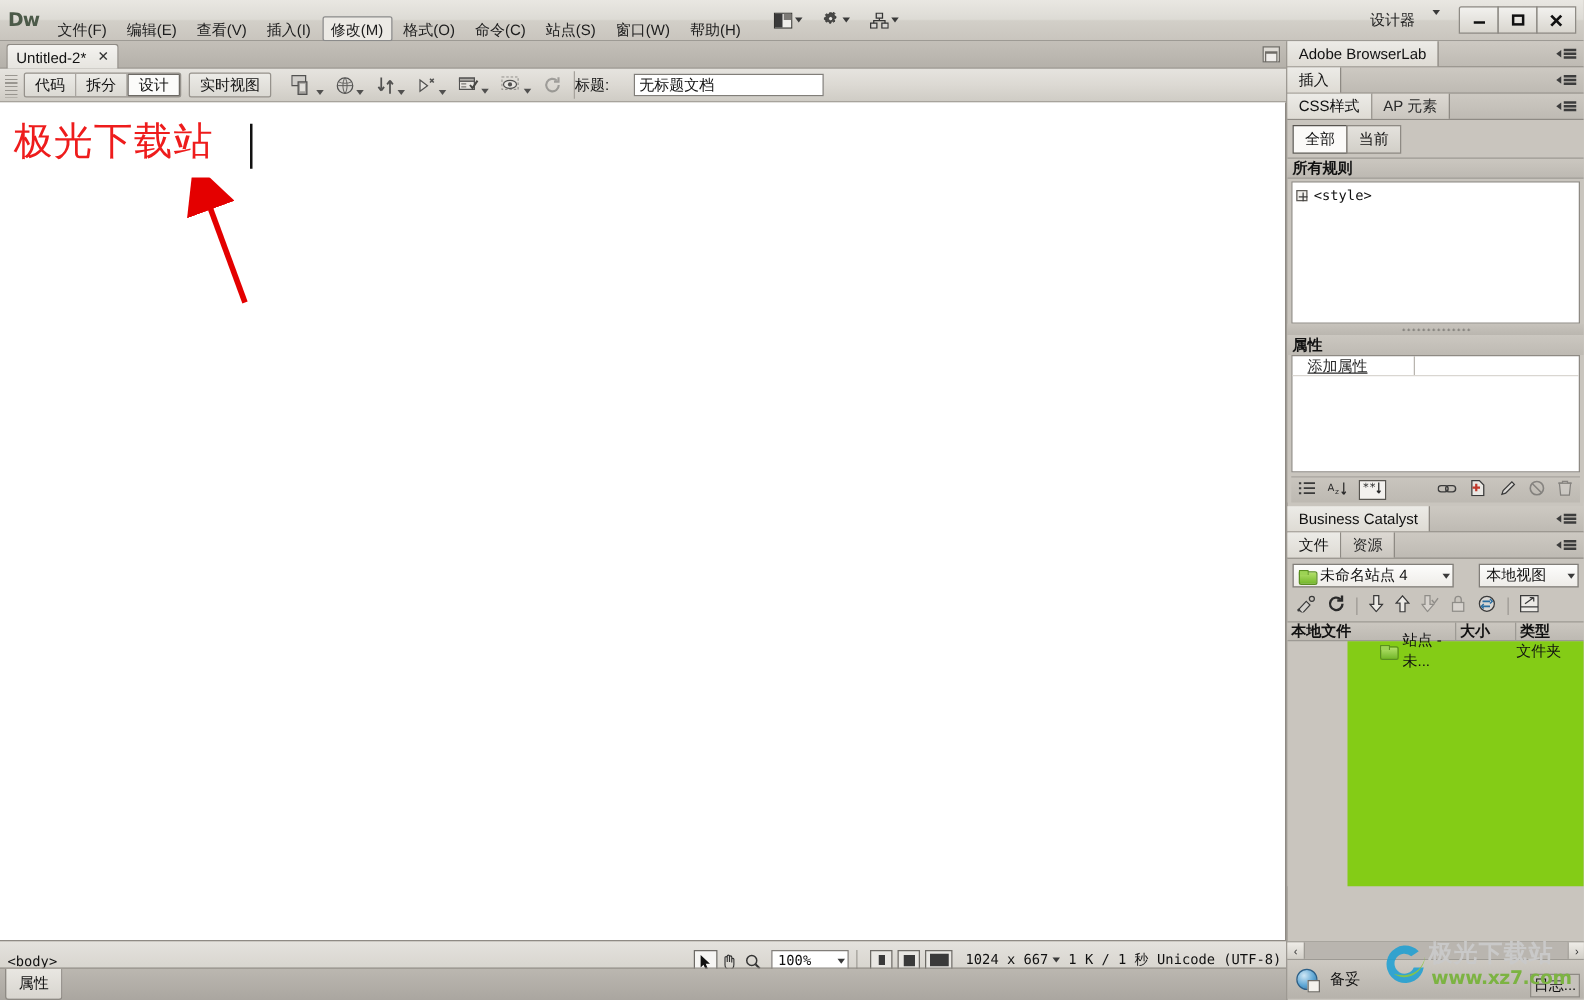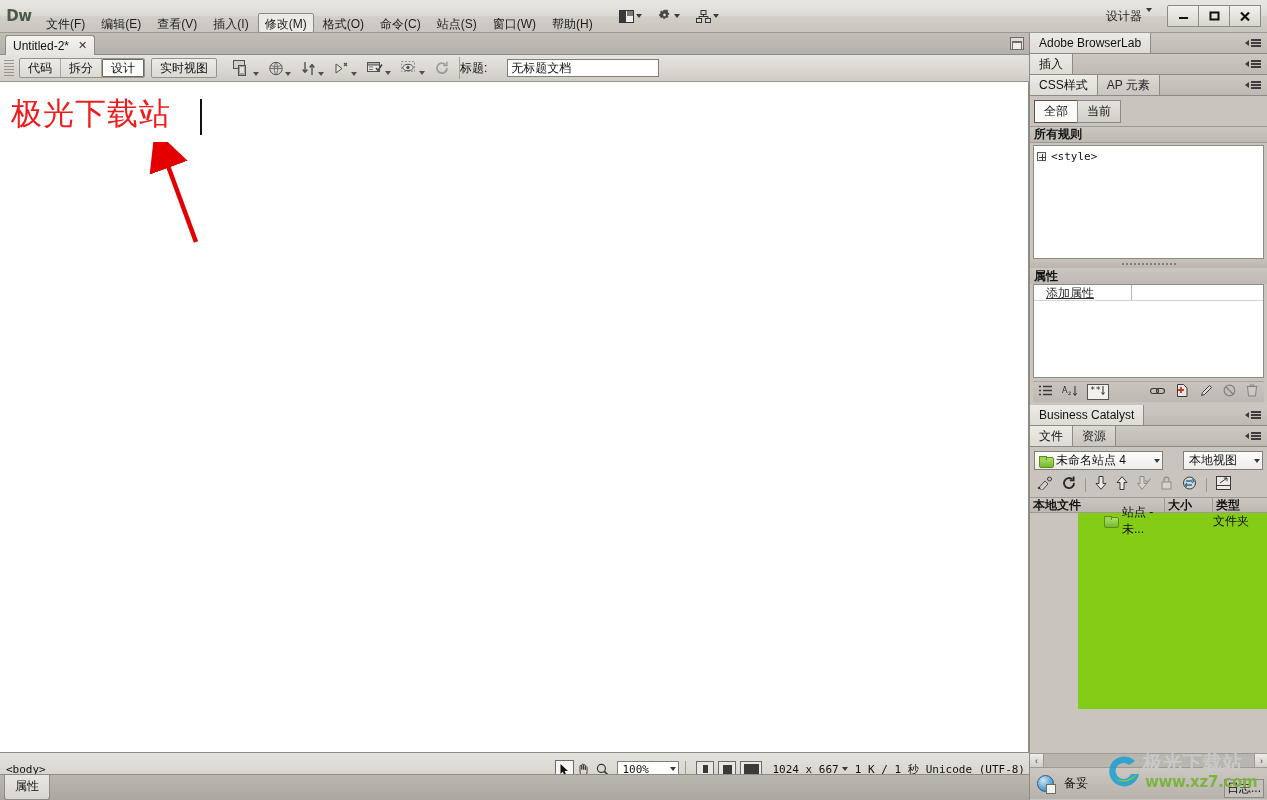--- a/index.html
+++ b/index.html
@@ -31,21 +31,21 @@
     line-height: 18px; height: 20px; white-space: nowrap; cursor: default;
   }
   .menu-item.active {
     border: 1px solid #8b8b8b; background: #eceae5;
     border-radius: 2px; padding: 1px 6px;
   }
   .title-icons { display: flex; align-items: center; margin-left: 18px; gap: 16px; }
   .ticon { display: flex; align-items: center; gap: 2px; cursor: default; }
   .caret { width: 0; height: 0; border-left: 3.5px solid transparent; border-right: 3.5px solid transparent; border-top: 4px solid #3a3a3a; }
   .titlebar-right { margin-left: auto; display: flex; align-items: center; height: 33px; }
-  .workspace-sel { display: flex; gap: 4px; font-size: 12px; color: #1d1d1d; padding: 0 8px; }
+  .workspace-sel { display: flex; gap: 14px; font-size: 12px; color: #1d1d1d; padding: 0 8px; }
   .winbtns { display: flex; align-items: center; gap: 0; margin-left: 8px; margin-right: 6px; }
   .winbtn {
     width: 32px; height: 22px; border: 1px solid #8e8b85;
     background: linear-gradient(#f2f1ee, #d9d6cf);
     display: flex; align-items: center; justify-content: center;
     font-size: 12px; color: #111; margin-left: -1px;
   }
   .winbtn:first-child { border-top-left-radius: 2px; }
 
   
@@ -115,21 +115,21 @@
   .arrow-svg { position: absolute; left: 140px; top: 60px; }
 
   
   .statusbar {
     position: absolute; left: 0; top: 752px; width: 1029px; height: 34px;
     background: linear-gradient(#e4e2dd, #d2cfc8);
     border-top: 1px solid #8e8a84; border-bottom: 1px solid #8e8a84;
     display: flex; align-items: center; font-size: 11px; color: #111;
   }
   .tagsel { padding-left: 6px; font-family: "DejaVu Sans Mono", monospace; font-size: 11px; }
-  .status-right { margin-left: auto; display: flex; align-items: center; gap: 0; padding-right: 4px; }
+  .status-right { margin-left: auto; display: flex; align-items: flex-start; gap: 0; padding-right: 4px; }
   .sbtn { width: 19px; height: 18px; display: flex; align-items: center; justify-content: center; }
   .sbtn.sel { border: 1px solid #6d6a65; background: #f6f5f3; }
   .zoomsel {
     width: 62px; height: 17px; border: 1px solid #817e79; background: #fff;
     display: flex; align-items: center; justify-content: space-between;
     padding: 0 2px 0 4px; font-size: 11px; margin-left: 5px;
     font-family: "DejaVu Sans Mono", monospace;
   }
   .status-sep { width: 1px; height: 16px; background: #a09d97; margin: 0 6px; }
   .win-sizes { display: flex; align-items: center; gap: 4px; margin-left: 4px; }

